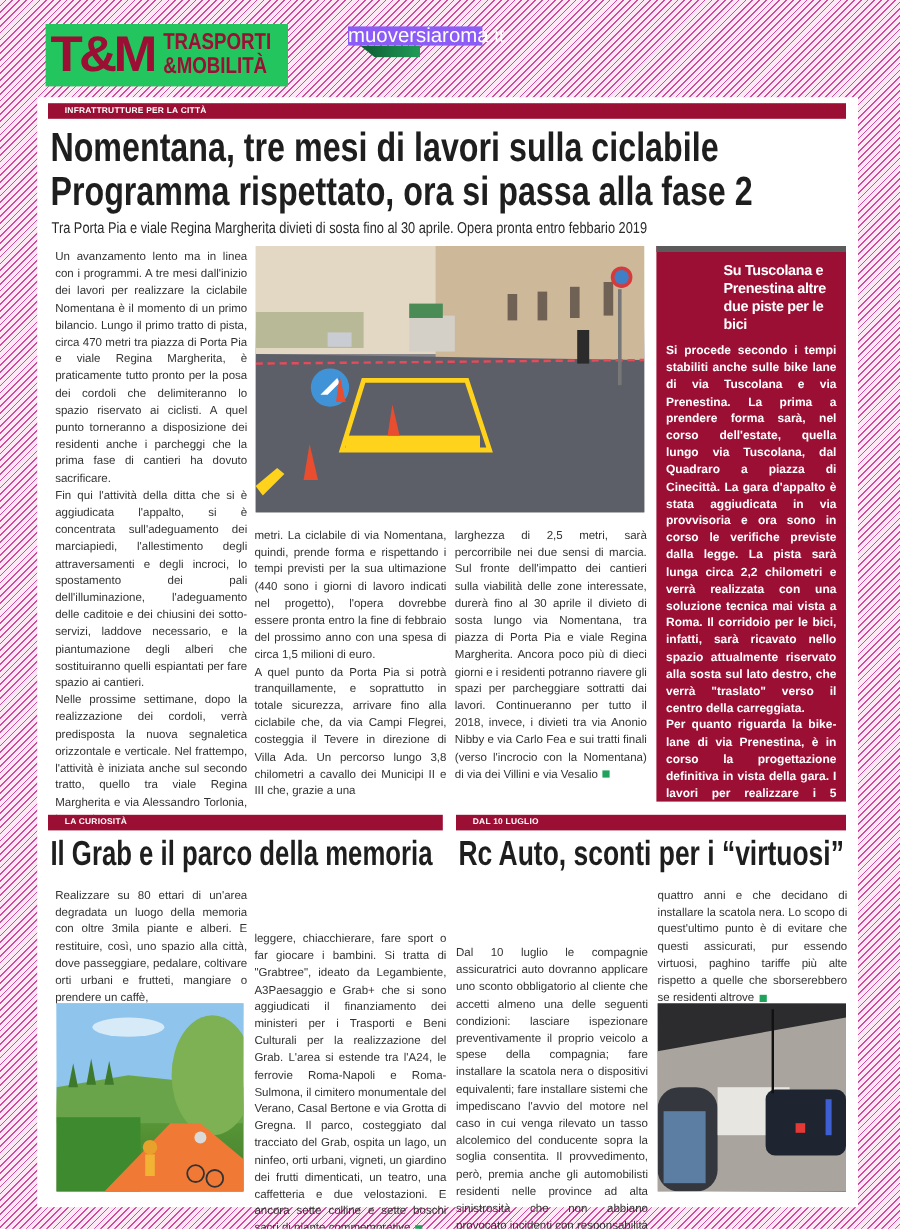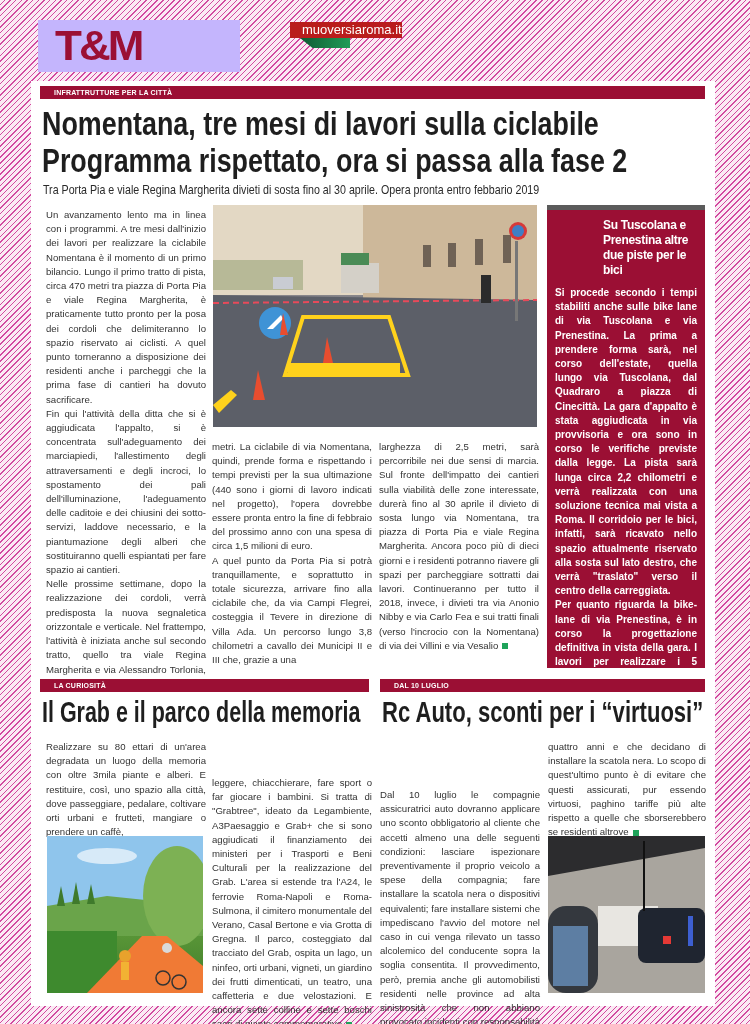--- a/index.html
+++ b/index.html
@@ -6,35 +6,35 @@
   html, body { width: 750px; height: 1024px; overflow: hidden; }
   body {
     position: relative;
     background-color: #fbeaf4;
     background-image: repeating-linear-gradient(135deg, #fbeaf4 0px, #fbeaf4 3px, #d24aa0 3px, #d24aa0 4px);
     font-family: "Liberation Sans", sans-serif;
     color: #222;
   }
   .masthead {
     position: absolute; left: 38px; top: 20px; width: 202px; height: 52px;
-    background: #c4b5fd; display: flex; align-items: center; padding-left: 17px;
+    background: #22c55e; display: flex; align-items: center; padding-left: 4px;
   }
   .logo-tm {
     font-family: "Liberation Sans", sans-serif; font-weight: 900; font-size: 44px;
     color: #9b0f34; letter-spacing: -3px; line-height: 1; transform: scaleY(0.95);
   }
   .logo-words { margin-left: 8px; display: flex; flex-direction: column; }
   .logo-words span {
     font-family: "Liberation Sans", sans-serif; font-weight: bold; color: #9b0f34;
     font-size: 19px; line-height: 20px; transform: scaleX(0.82); transform-origin: left;
     white-space: nowrap;
   }
   .site-tag {
     position: absolute; left: 290px; top: 22px; width: 112px; height: 16px;
-    background: #b91c1c; color: #fff; font-size: 13px; line-height: 16px; padding-left: 12px;
+    background: #8b5cf6; color: #fff; font-size: 17px; line-height: 16px; 
   }
   .site-ribbon {
     position: absolute; left: 300px; top: 38px; width: 50px; height: 10px;
     background: linear-gradient(90deg, #0f5a33, #1f9c57);
     clip-path: polygon(0 0, 100% 0, 100% 100%, 25% 100%);
   }
   .panel {
     position: absolute; left: 31px; top: 81px; width: 684px; height: 925px; background: #fff;
   }
   .kicker {
@@ -73,20 +73,24 @@
   .photo-cam {
     left: 548px; top: 836px; width: 157px; height: 157px;
     background: linear-gradient(135deg, #3a3a3e 0%, #8a8781 40%, #c9c5be 60%, #2e3440 100%);
   }
 </style>
 </head>
 <body>
 
 <div class="masthead">
   <span class="logo-tm">T&amp;M</span>
+  <div class="logo-words">
+    <span>TRASPORTI</span>
+    <span>&amp;MOBILITÀ</span>
+  </div>
 </div>
 <div class="site-tag">muoversiaroma.it</div>
 <div class="site-ribbon"></div>
 
 <div class="panel"></div>
 
 <div class="kicker" style="left:40px; top:86px; width:665px;">INFRATTRUTTURE PER LA CITTÀ</div>
 
 <div class="headline" style="left:42px; top:104px; font-size:34px; line-height:38px; transform:scaleX(0.79);">Nomentana, tre mesi di lavori sulla ciclabile</div>
 <div class="headline" style="left:42px; top:141px; font-size:34px; line-height:38px; transform:scaleX(0.79);">Programma rispettato, ora si passa alla fase 2</div>

